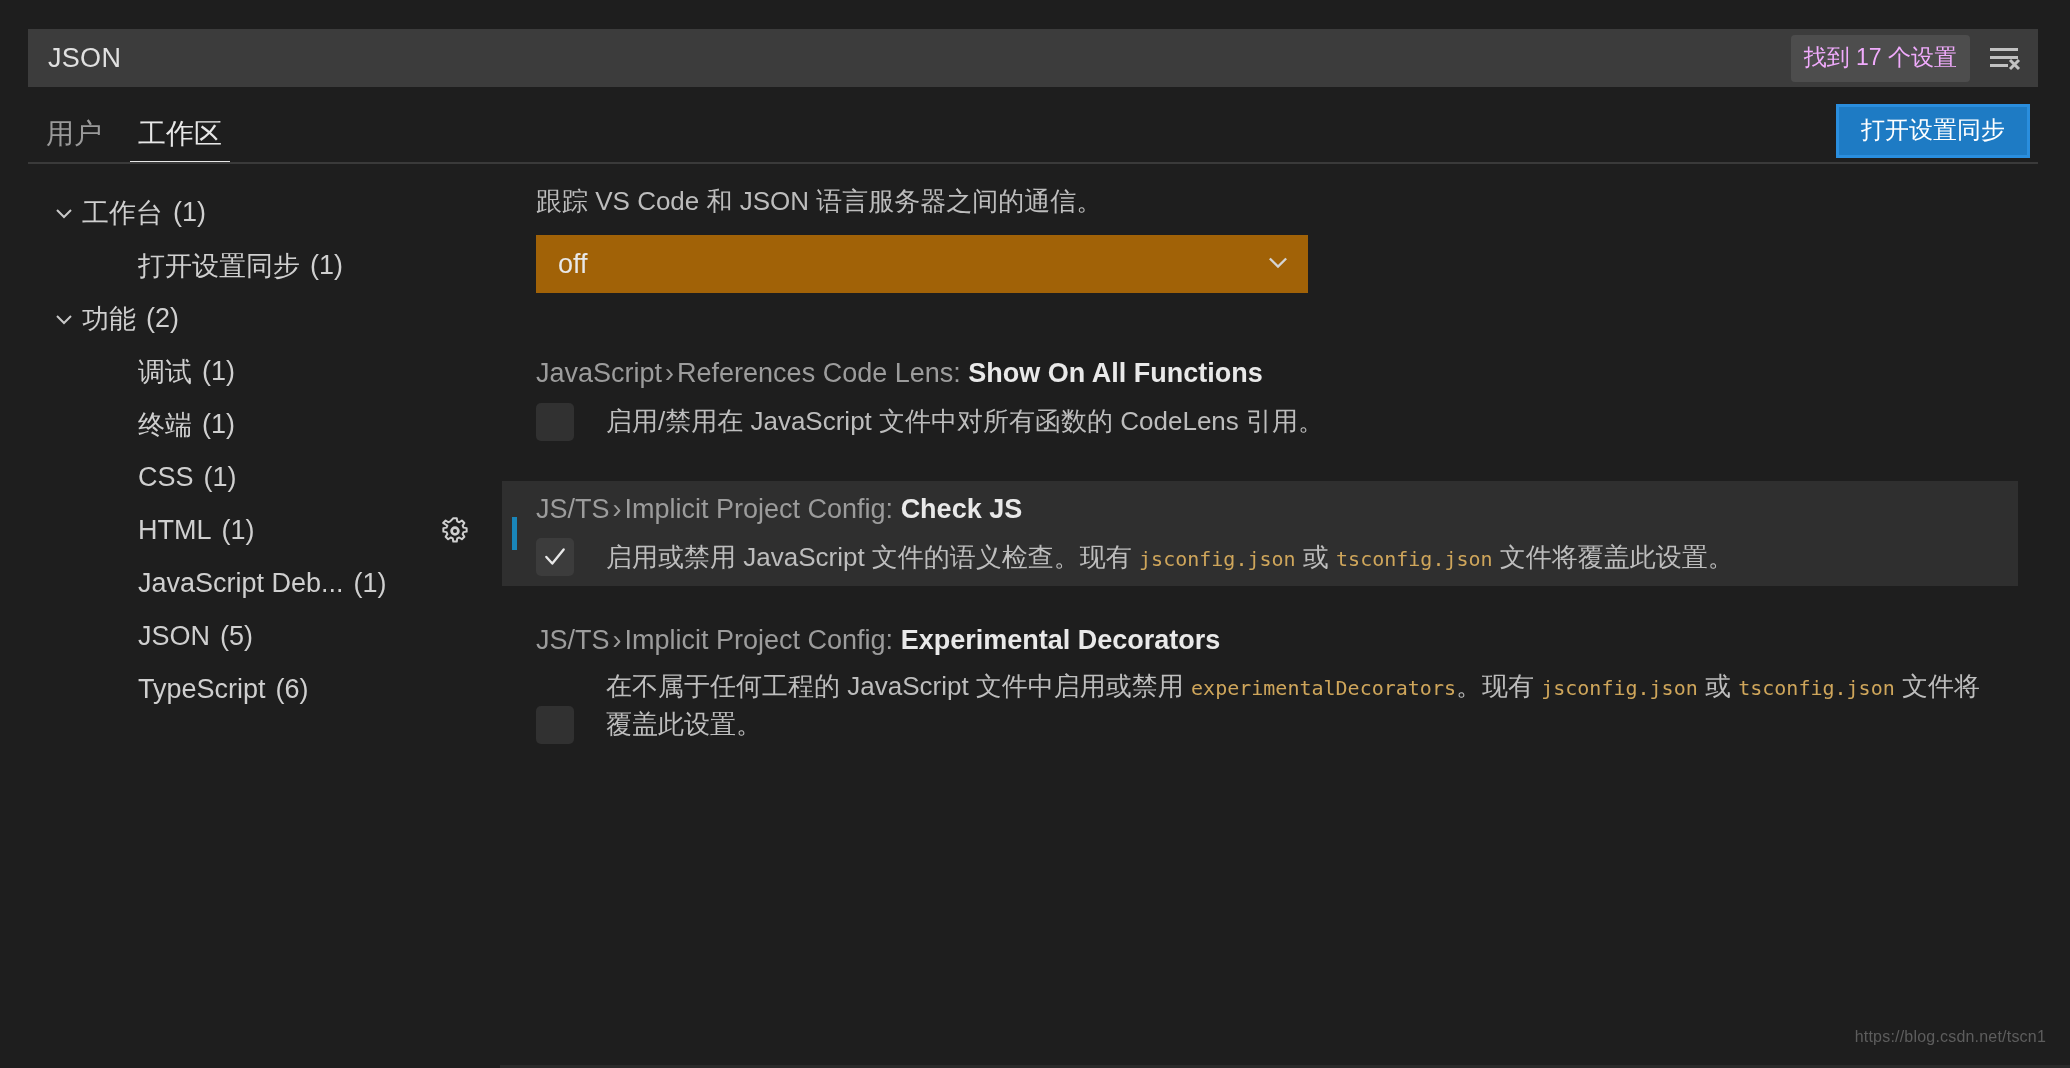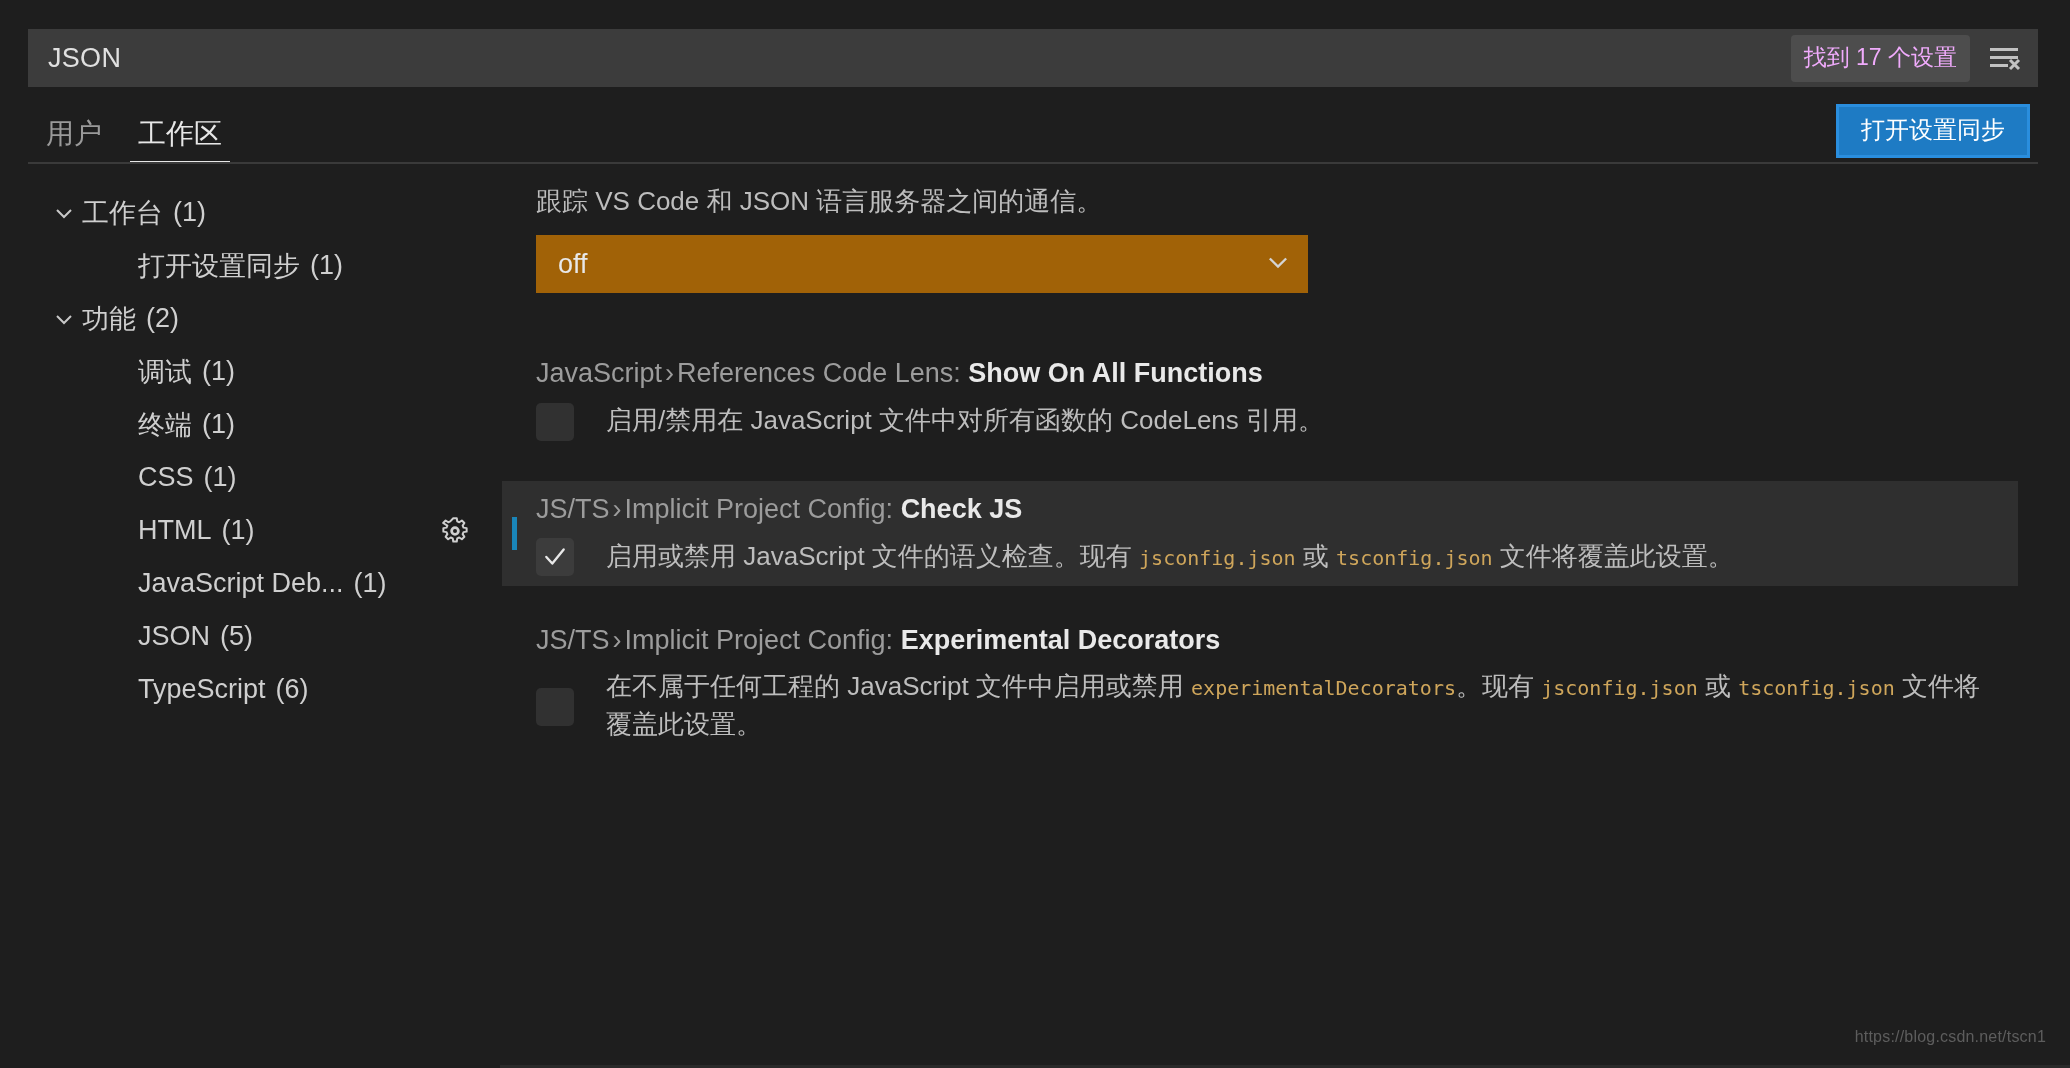--- a/index.html
+++ b/index.html
@@ -212,21 +212,21 @@
     white-space: nowrap;
   }
   .setting-title .leaf {
     color: #e9e9e9;
     font-weight: bold;
   }
   .setting-title .sep { color: #9c9c9c; padding: 0 3px; }
 
   .setting-body {
     display: flex;
-    align-items: center;
+    align-items: flex-end;
   }
 
   .checkbox {
     flex: 0 0 auto;
     width: 38px;
     height: 38px;
     border-radius: 5px;
     background: #313131;
     margin: 3px 32px 0 0;
     display: flex;

